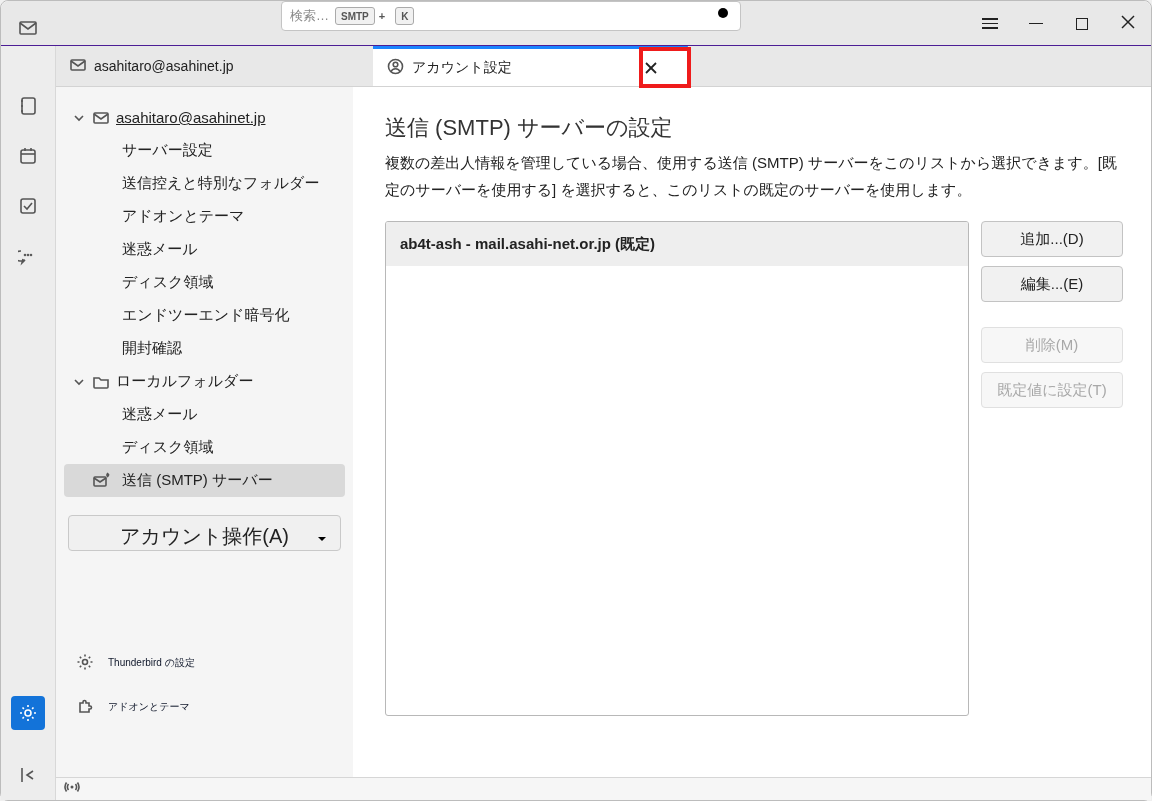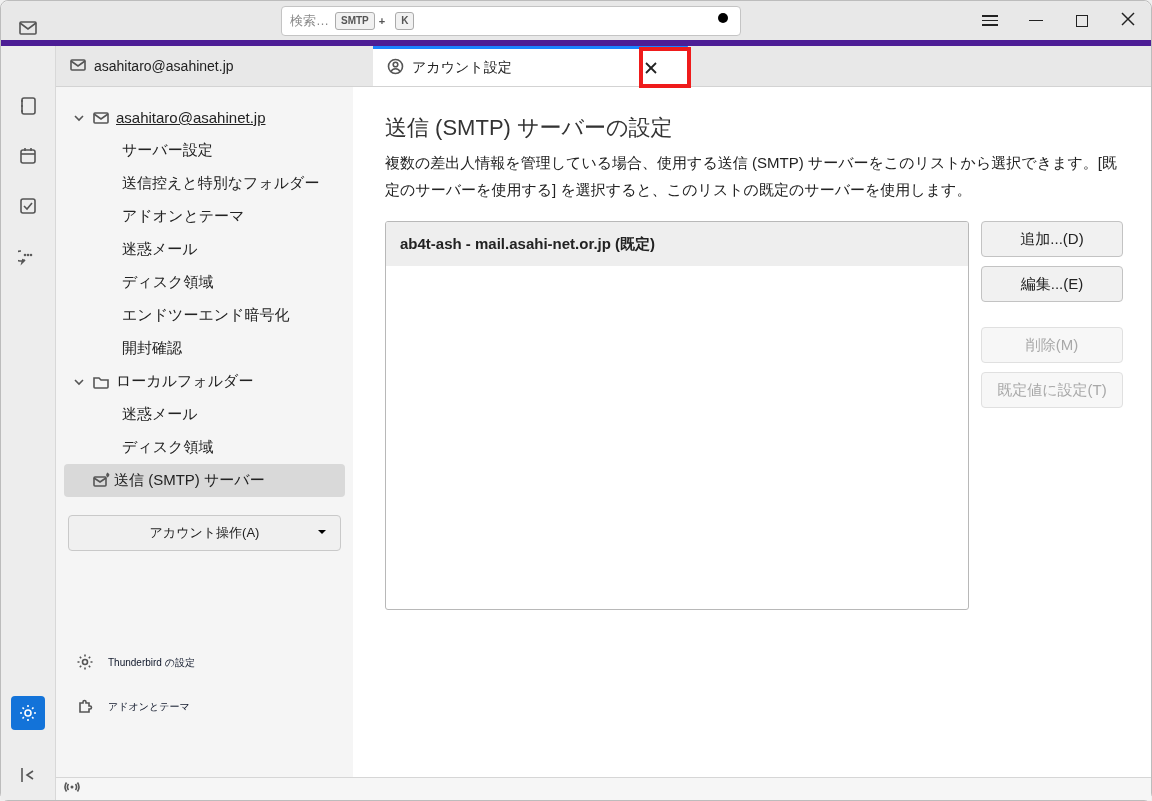--- a/index.html
+++ b/index.html
@@ -1,21 +1,21 @@
 <!DOCTYPE html>
 <html><head>
 <meta charset="utf-8">
 <style>
   * { box-sizing: border-box; margin: 0; padding: 0; font-family: "Segoe UI", "Yu Gothic UI", Meiryo, sans-serif; }
   body { width: 1152px; height: 801px; overflow: hidden; background: #f0f0f0; }
 
   .window { width: 1152px; height: 801px; background: #f6f6f6; border: 1px solid #bcbcbc; border-radius: 8px; display: flex; flex-direction: column; position: relative; }
 
   
-  .titlebar { height: 45px; display: flex; align-items: center; background: #e8e8e8; border-radius: 8px 8px 0 0; border-bottom: 6px solid #4c1d95; }
+  .titlebar { height: 45px; display: flex; align-items: flex-start; background: #e8e8e8; border-radius: 8px 8px 0 0; border-bottom: 1px solid #4c1d95; }
   .titlebar-left { width: 55px; }
   .searchbox { margin-left: 225px; width: 460px; height: 30px; background: #fff; border: 1px solid #c4c4c4; border-radius: 4px; display: flex; align-items: center; padding: 0 8px; }
   .searchbox .ph { color: #888; font-size: 13px; }
   .kbd { display: inline-flex; align-items: center; justify-content: center; height: 18px; padding: 0 5px; border: 1px solid #aaa; border-radius: 3px; font-size: 10px; font-weight: 700; color: #555; background: #f1f1f1; margin-left: 6px; }
   .plus { font-size: 11px; color: #555; margin: 0 4px; font-weight:700;}
   .searchbox .spacer { flex: 1; }
   .window-controls { margin-left: auto; display: flex; align-items: center; }
   .win-btn { width: 46px; height: 45px; display: flex; align-items: center; justify-content: center; font-size: 14px; }
   .win-icon-line { width:14px; height:1.5px; background:#222;}
   .win-icon-sq { width:12px; height:12px; border:1.5px solid #222;}
@@ -42,33 +42,33 @@
   .content-row{ flex:1; display:flex; min-height:0; background:#fff;}
   .sidebar{ width:297px; background:#f5f5f5; padding:14px 8px 0 8px; display:flex; flex-direction:column;}
   .tree-row{ display:flex; align-items:center; height:33px; padding-left:8px; gap:6px; font-size:15px; color:#222; border-radius:4px; cursor:default;}
   .tree-row.child{ padding-left:58px;}
   .tree-row.toplevel{ font-weight:400; padding-left:8px;}
   .tree-row.toplevel .label{ text-decoration:underline;}
   .tree-row .chev{ width:14px; display:flex; justify-content:center; color:#444;}
   .tree-row .rowico{ width:18px; display:flex; justify-content:center; color:#555;}
   .tree-row.selected{ background:#d9d9d9;}
   .tree-row.selected .rowico{ margin-right:4px;}
-  .tree-row.selected{ padding-left:28px; gap:0;}
-
-  .account-actions{ margin:18px 4px 0 4px; height:36px; border:1px solid #c9c9c9; background:#f0f0f0; border-radius:4px; display:flex; align-items:center; justify-content:center; font-size:13px; color:#222; position:relative;}
+  .tree-row.selected{ padding-left:28px; gap:8px;}
+
+  .account-actions{ margin:18px 4px 0 4px; height:36px; border:1px solid #c9c9c9; background:#f0f0f0; border-radius:4px; display:flex; align-items:flex-end; justify-content:center; font-size:20px; color:#222; position:relative;}
   .account-actions .dd{ position:absolute; right:12px;}
 
   .bottom-links{ margin-top:auto; padding-bottom:48px;}
   .bottom-link{ display:flex; align-items:center; gap:14px; height:44px; padding-left:12px; font-size:10px; color:#0f172a;}
 
   .main{ flex:1; padding:26px 28px 0 32px; display:flex; flex-direction:column; min-width:0;}
   .main h1{ font-size:22px; font-weight:400; color:#333; margin-bottom:6px;}
   .main .desc{ font-size:15px; color:#222; line-height:1.8; margin-bottom:18px;}
   .smtp-row{ display:flex; gap:12px;}
-  .smtp-list{ flex:1; border:1px solid #b8b8b8; border-radius:3px; height:389px; overflow:hidden;}
+  .smtp-list{ flex:1; border:1px solid #b8b8b8; border-radius:3px; height:495px; overflow:hidden;}
   .smtp-item{ height:44px; background:#eeeeee; display:flex; align-items:center; padding:0 14px; font-size:15px; font-weight:700; color:#222;}
   .smtp-buttons{ width:142px; display:flex; flex-direction:column; gap:9px;}
   .sbtn{ height:36px; border:1px solid #c3c3c3; background:#f1f1f1; border-radius:4px; font-size:15px; color:#222; display:flex; align-items:center; justify-content:center;}
   .sbtn.disabled{ color:#a8a8a8; border-color:#e0e0e0; background:#f7f7f7;}
   .sbtn.gap-before{ margin-top:16px;}
 
   .statusbar{ height:23px; border-top:1px solid #d6d6d6; background:#f6f6f6; display:flex; align-items:center; padding-left:8px;}
   .iconbar svg, .tab svg, .tree-row svg, .bottom-link svg, .statusbar svg { stroke:#555; fill:none; stroke-width:1.6;}
   .gearwrap svg{ stroke:#fff; fill:none; stroke-width:1.6;}
 </style>

